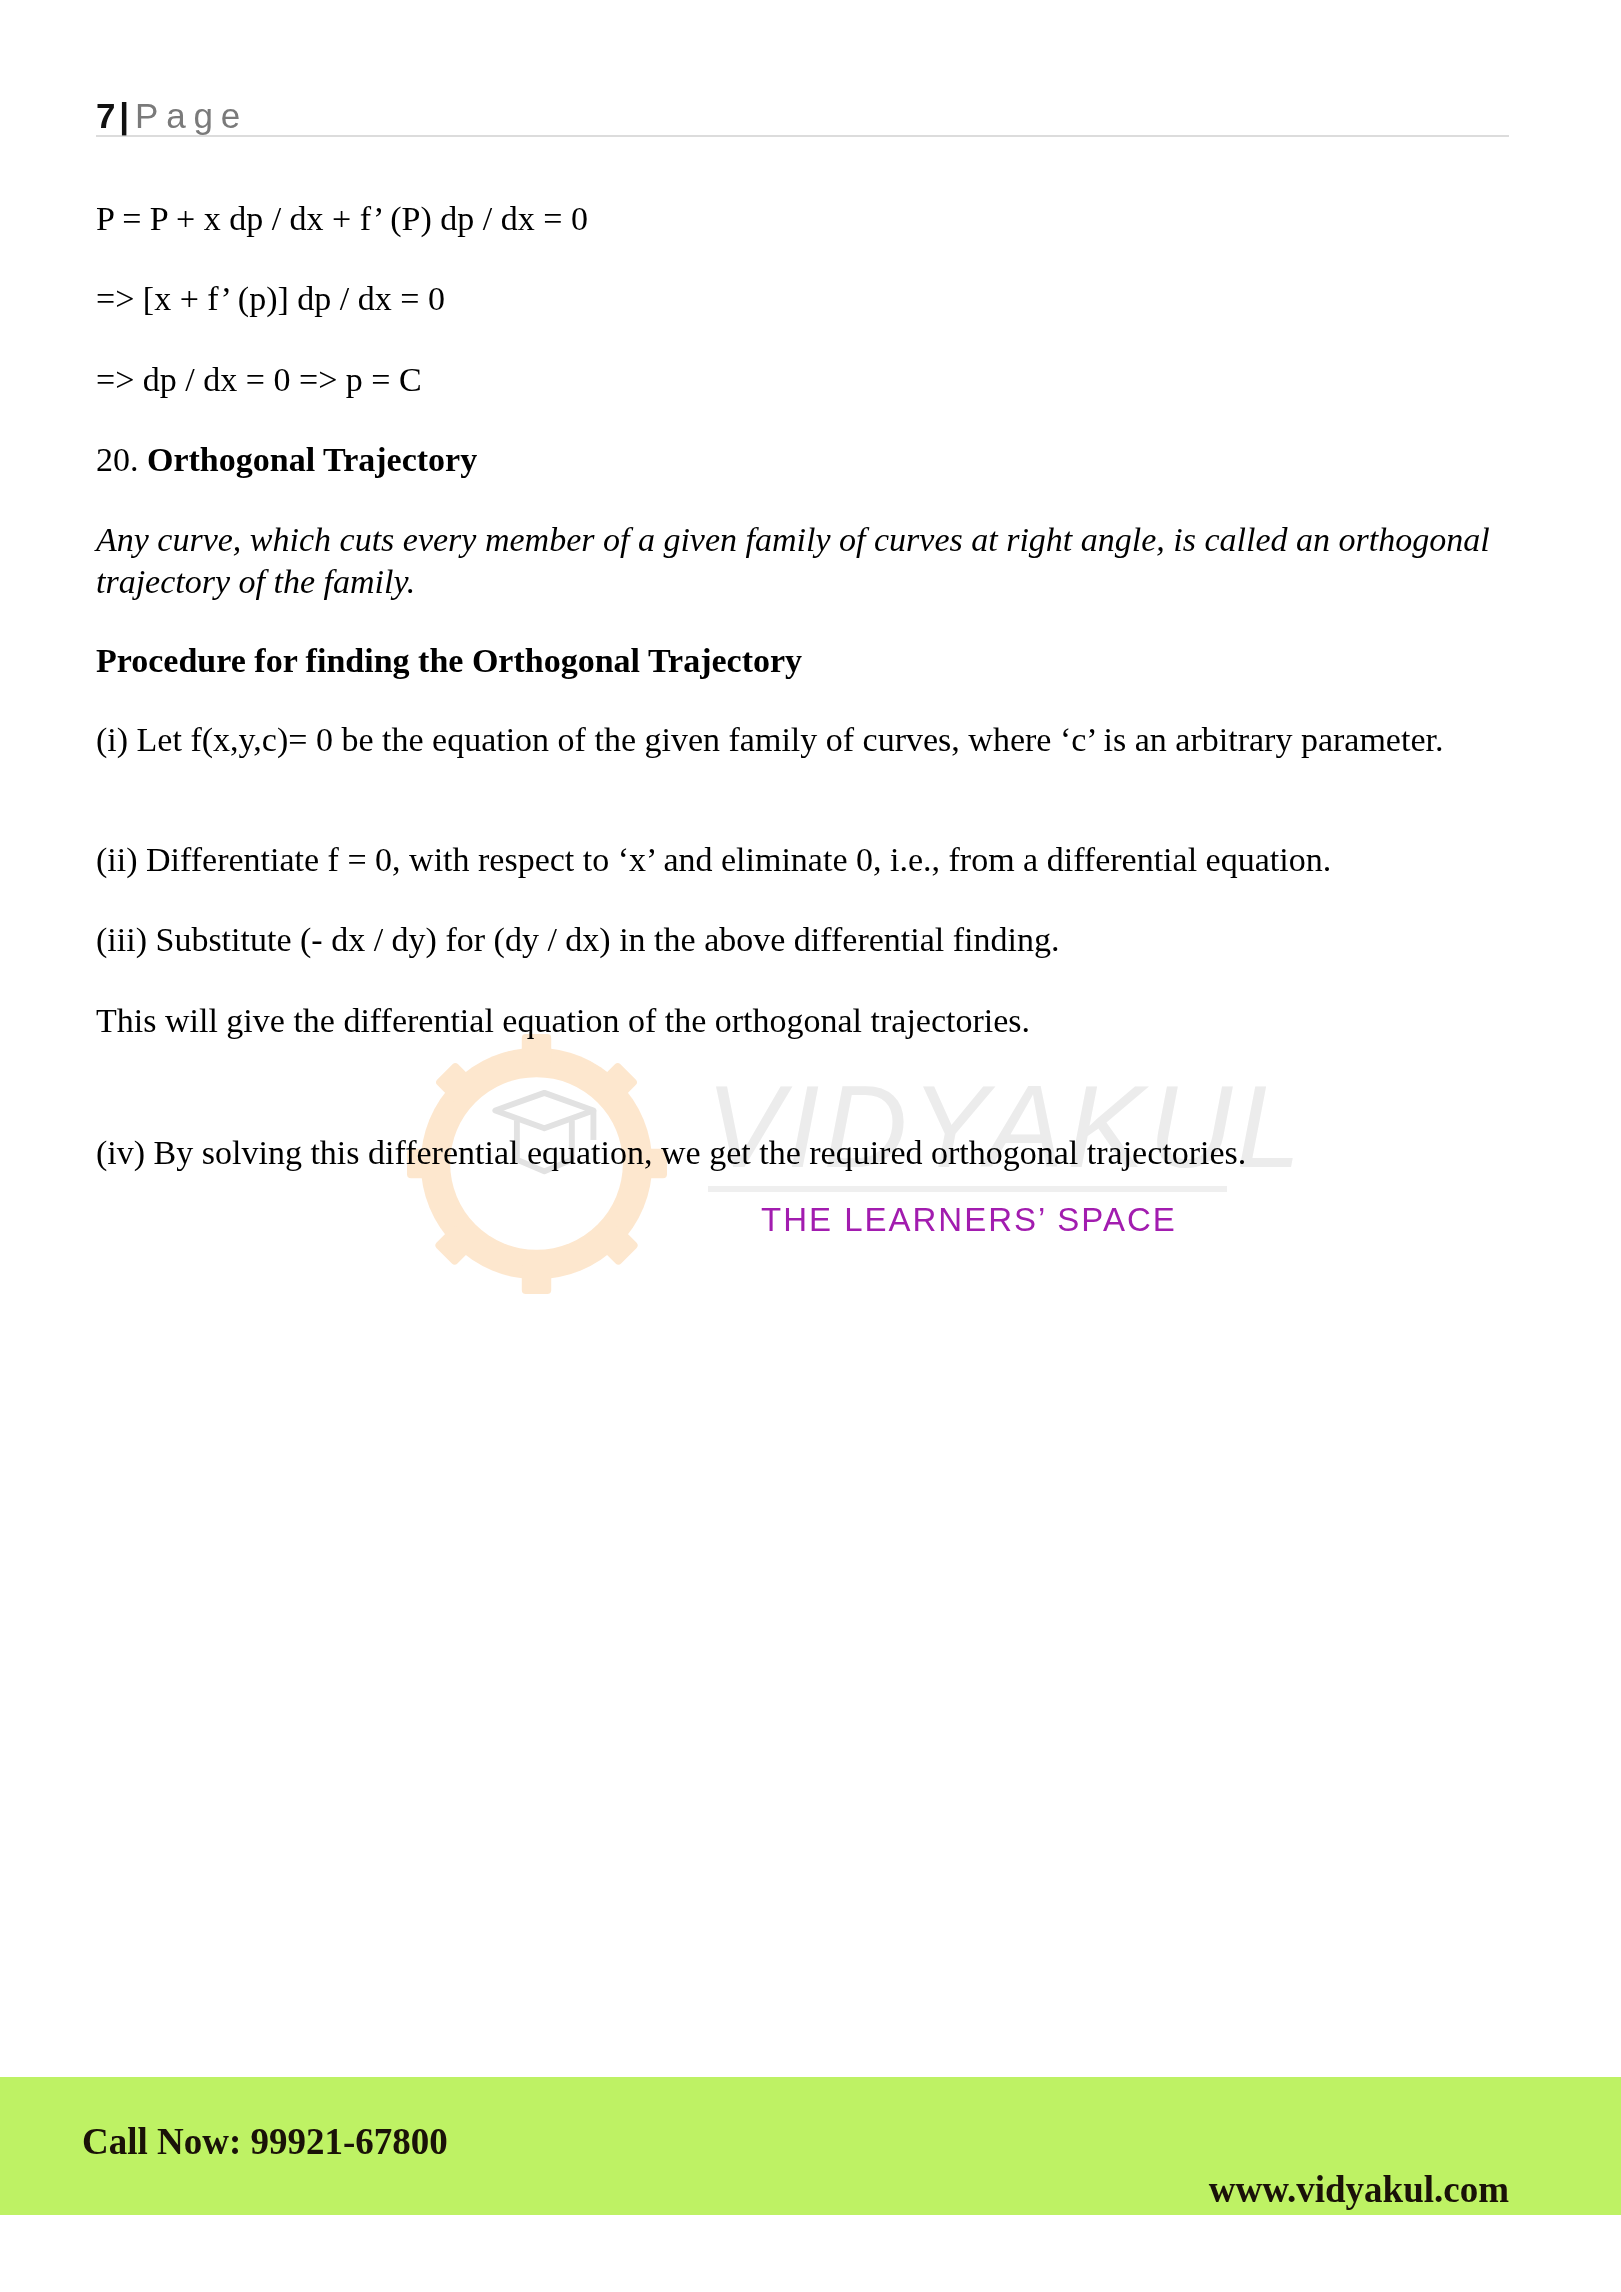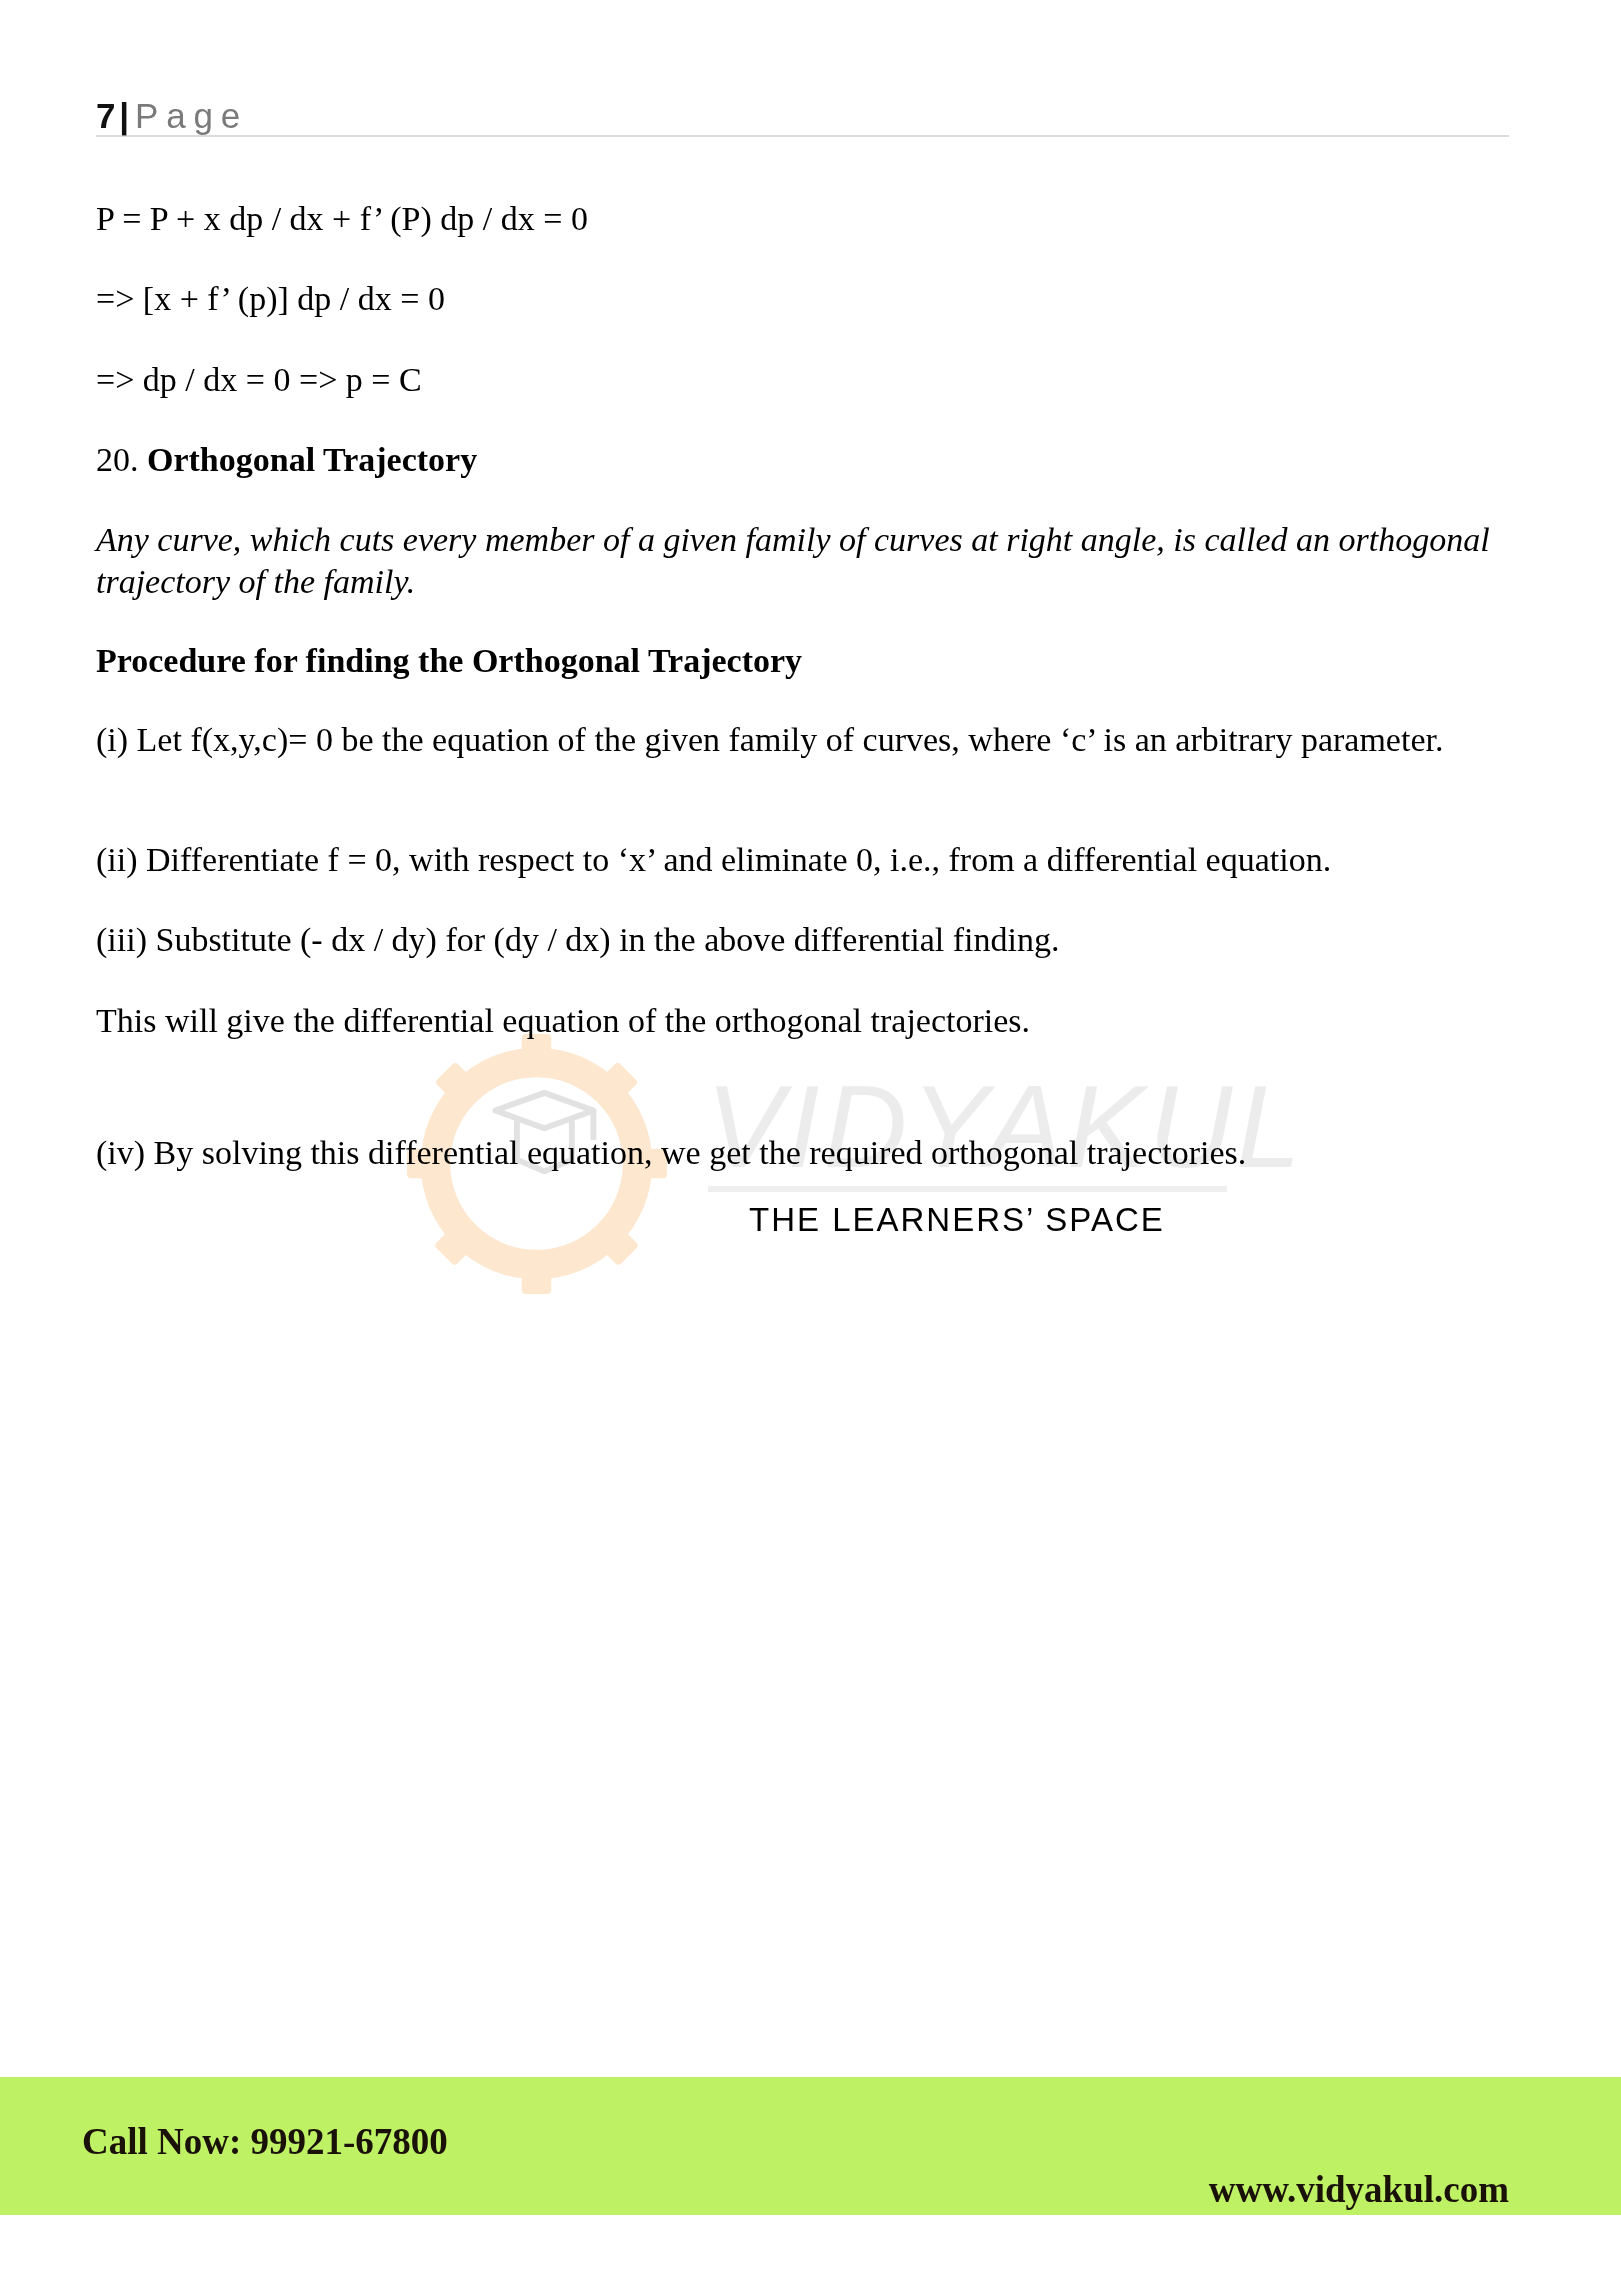--- a/index.html
+++ b/index.html
@@ -31,22 +31,22 @@
     .step3 { position: absolute; top: 733px; }
     .summary { position: absolute; top: 814px; }
     .step4 { position: absolute; top: 946px; text-align: right; }
     b { font-weight: bold; }
 
     .watermark { position: absolute; left: 402px; top: 1034px; width: 843px; height: 255px; z-index: 1; pointer-events: none; }
     .wm-logo { position: absolute; left: 4.9px; top: 0; width: 260px; height: 260px; }
     .wm-text { position: absolute; left: 304px; top: 39px; font-family: "Liberation Sans", sans-serif;
       font-size: 116px; color: #ececec; letter-spacing: 3.9px; line-height: 108px; font-style: italic; }
     .wm-rule { position: absolute; left: 306px; top: 152px; width: 519px; height: 5.9px; background: #efefef; }
-    .wm-tag { position: absolute; left: 347px; top: 167px; font-family: "Liberation Sans", sans-serif;
-      font-size: 33px; color: #000000; letter-spacing: 2px; }
+    .wm-tag { position: absolute; left: 359px; top: 167px; font-family: "Liberation Sans", sans-serif;
+      font-size: 33px; color: #a21caf; letter-spacing: 2px; }
 
     .footer-bar {
       position: absolute; left: 0; top: 2077px; width: 1621px; height: 138px;
       background: #bef264;
       font-family: "Liberation Serif", serif; font-weight: bold; color: #1a1208;
     }
     .footer-call { position: absolute; left: 82px; top: 43px; font-size: 37px; }
     .footer-url { position: absolute; right: 112px; top: 43px; font-size: 37px; margin-top: 48px; }
   </style>
 </head>

